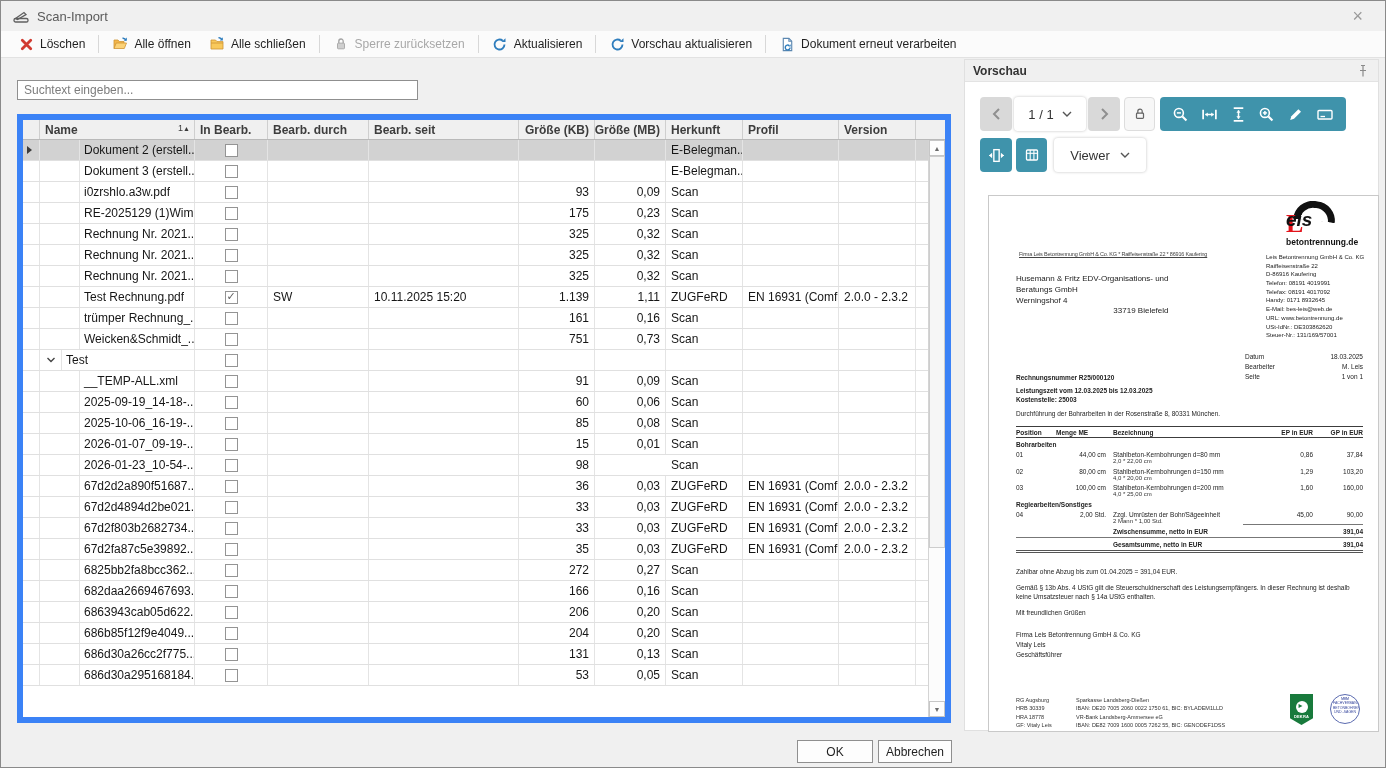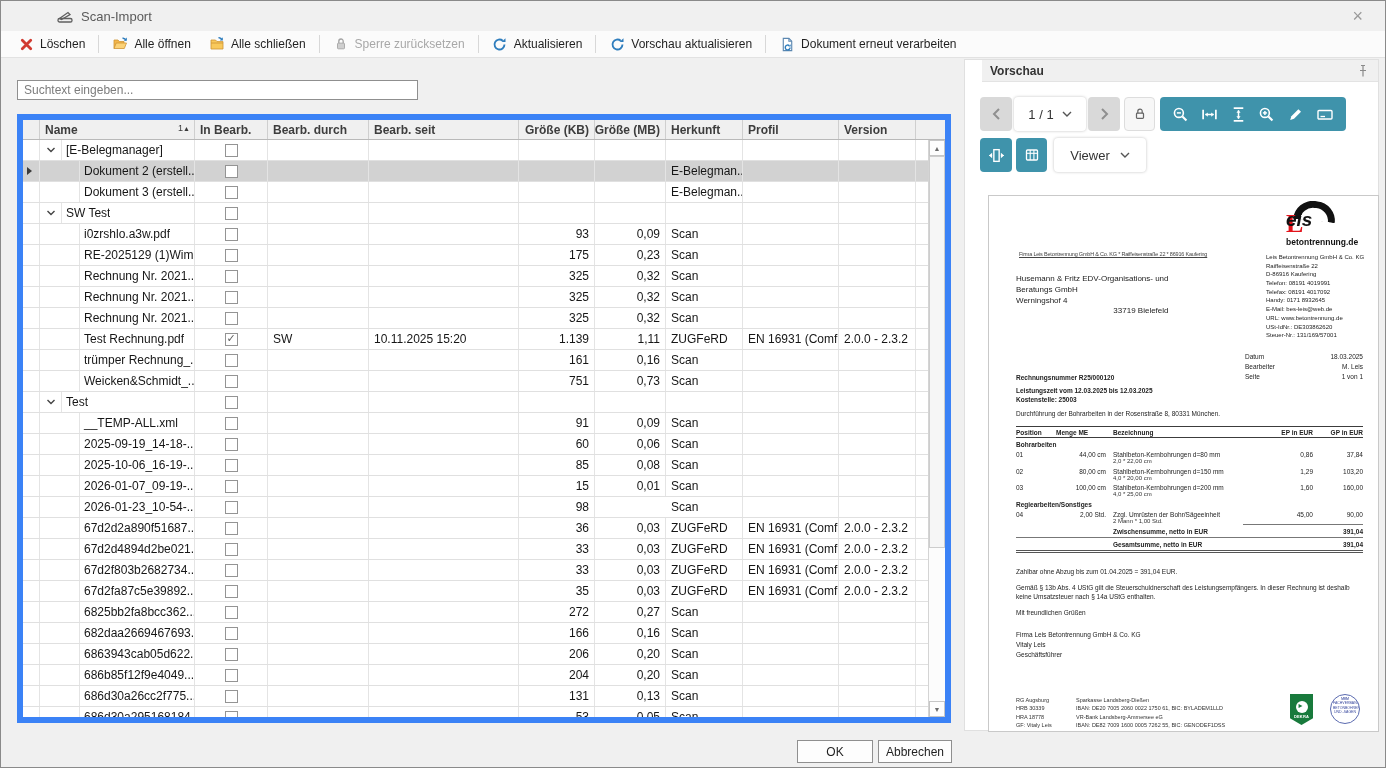--- a/index.html
+++ b/index.html
@@ -8,21 +8,21 @@
     width:1386px; height:768px; overflow:hidden;
     font-family:"Liberation Sans", sans-serif;
     background:#e8e8e8;
   }
   .window {
     position:absolute; left:0; top:0; width:1386px; height:768px;
     background:#f0f0f0; border:1px solid #8a8a8a;
   }
   
   .titlebar { position:absolute; left:0; top:0; right:0; height:30px;
-    display:flex; align-items:center; padding-left:28px; gap:8px;margin-left:28px; }
+    display:flex; align-items:center; padding-left:12px; gap:8px; }
   .titlebar .title { font-size:13px; color:#5a5a5a; }
   .close-btn { position:absolute; right:16px; top:5px; font-size:18px; color:#9a9a9a;
     background:none; border:none; cursor:default; line-height:1; }
   
   .toolbar { position:absolute; left:0; top:30px; right:0; height:27px;
     background:#fbfbfb; border-bottom:1px solid #e2e2e2;
     display:flex; align-items:center; padding-left:8px; }
   .tb-btn { display:flex; align-items:center; gap:6px; padding:3px 9px;
     font-size:12px; color:#1f1f1f; background:none; border:none; white-space:nowrap;
     font-family:"Liberation Sans", sans-serif; }
@@ -70,21 +70,21 @@
     background:#f6f6f6; border:1px solid #cdcdcd; }
   
   .dlg-btn { position:absolute; top:739px; height:23px; background:#fdfdfd; border:1px solid #8f8f8f;
     font-size:12px; color:#1f1f1f; font-family:"Liberation Sans", sans-serif; }
   .dlg-btn.ok { left:796px; width:76px; }
   .dlg-btn.cancel { left:877px; width:74px; }
   
   .preview { position:absolute; left:963px; top:58px; width:415px; height:672px;
     background:#fff; border:1px solid #e0e0e0; }
   .pv-header { height:22px; background:#f0f0f0; border-bottom:1px solid #e3e3e3;
-    display:flex; align-items:center; padding:0 8px; font-size:12px; font-weight:bold; color:#333;margin-left:17px; }
+    display:flex; align-items:center; padding:0 8px; font-size:12px; font-weight:bold; color:#333; }
   .pv-pin { margin-left:auto; width:14px; height:14px; }
   .pv-btn { position:absolute; height:34px; border:none; border-radius:4px;
     display:flex; align-items:center; justify-content:center; font-family:"Liberation Sans", sans-serif; }
   .pv-gray { background:#d9d9d9; color:#8f8f8f; }
   .pv-white { background:#fff; box-shadow:0 0 3px rgba(0,0,0,0.25); color:#333; font-size:13px; }
   .pv-teal { color:#fff; }
   .pv-group { position:absolute; height:34px; border-radius:4px;
     display:flex; align-items:center; justify-content:space-around; padding:0 6px; }
   .pv-lock { background:#f7f7f7; border:1px solid #ddd; }
   
@@ -236,40 +236,20 @@
         <div class="g-hcell" style="width: 101px;">Bearb. durch</div>
         <div class="g-hcell" style="width: 150px;">Bearb. seit</div>
         <div class="g-hcell right" style="width: 76px;">Größe (KB)</div>
         <div class="g-hcell right" style="width: 71px;">Größe (MB)</div>
         <div class="g-hcell" style="width: 77px;">Herkunft</div>
         <div class="g-hcell" style="width: 96px;">Profil</div>
         <div class="g-hcell" style="width: 77px;">Version</div>
         <div class="g-hcell" style="width: 41px; border-right: none;"></div>
       </div>
     <div class="g-body" id="grid-body">
-        <div class="g-row">
-          <div class="g-cell nopad" style="width: 17px;"></div>
-          <div class="g-cell nopad" style="width: 155px;">
-            <svg class="chev" viewBox="0 0 10 10">
-              <polyline points="1.5,3 5,6.5 8.5,3" fill="none" stroke="#444" stroke-width="1.4"></polyline>
-            </svg>
-            <span class="name-group">[E-Belegmanager]</span>
-          </div>
-          <div class="g-cell nopad" style="width: 73px;">
-            <span class="cbx"></span>
-          </div>
-          <div class="g-cell" style="width: 101px;"></div>
-          <div class="g-cell" style="width: 150px;"></div>
-          <div class="g-cell right" style="width: 76px;"></div>
-          <div class="g-cell right" style="width: 71px;"></div>
-          <div class="g-cell" style="width: 77px;"></div>
-          <div class="g-cell" style="width: 96px;"></div>
-          <div class="g-cell" style="width: 77px;"></div>
-          <div class="g-cell" style="width: 41px; border-right: none;"></div>
-        </div>
         <div class="g-row selected">
           <div class="g-cell nopad" style="width: 17px;">
             <span class="row-arrow"></span>
           </div>
           <div class="g-cell nopad" style="width: 155px;">
             <span class="name-child">Dokument 2 (erstell...</span>
           </div>
           <div class="g-cell nopad" style="width: 73px;">
             <span class="cbx"></span>
           </div>
@@ -288,40 +268,20 @@
             <span class="name-child">Dokument 3 (erstell...</span>
           </div>
           <div class="g-cell nopad" style="width: 73px;">
             <span class="cbx"></span>
           </div>
           <div class="g-cell" style="width: 101px;"></div>
           <div class="g-cell" style="width: 150px;"></div>
           <div class="g-cell right" style="width: 76px;"></div>
           <div class="g-cell right" style="width: 71px;"></div>
           <div class="g-cell" style="width: 77px;">E-Belegman...</div>
-          <div class="g-cell" style="width: 96px;"></div>
-          <div class="g-cell" style="width: 77px;"></div>
-          <div class="g-cell" style="width: 41px; border-right: none;"></div>
-        </div>
-        <div class="g-row">
-          <div class="g-cell nopad" style="width: 17px;"></div>
-          <div class="g-cell nopad" style="width: 155px;">
-            <svg class="chev" viewBox="0 0 10 10">
-              <polyline points="1.5,3 5,6.5 8.5,3" fill="none" stroke="#444" stroke-width="1.4"></polyline>
-            </svg>
-            <span class="name-group">SW Test</span>
-          </div>
-          <div class="g-cell nopad" style="width: 73px;">
-            <span class="cbx"></span>
-          </div>
-          <div class="g-cell" style="width: 101px;"></div>
-          <div class="g-cell" style="width: 150px;"></div>
-          <div class="g-cell right" style="width: 76px;"></div>
-          <div class="g-cell right" style="width: 71px;"></div>
-          <div class="g-cell" style="width: 77px;"></div>
           <div class="g-cell" style="width: 96px;"></div>
           <div class="g-cell" style="width: 77px;"></div>
           <div class="g-cell" style="width: 41px; border-right: none;"></div>
         </div>
         <div class="g-row">
           <div class="g-cell nopad" style="width: 17px;"></div>
           <div class="g-cell nopad" style="width: 155px;">
             <span class="name-child">i0zrshlo.a3w.pdf</span>
           </div>
           <div class="g-cell nopad" style="width: 73px;">

